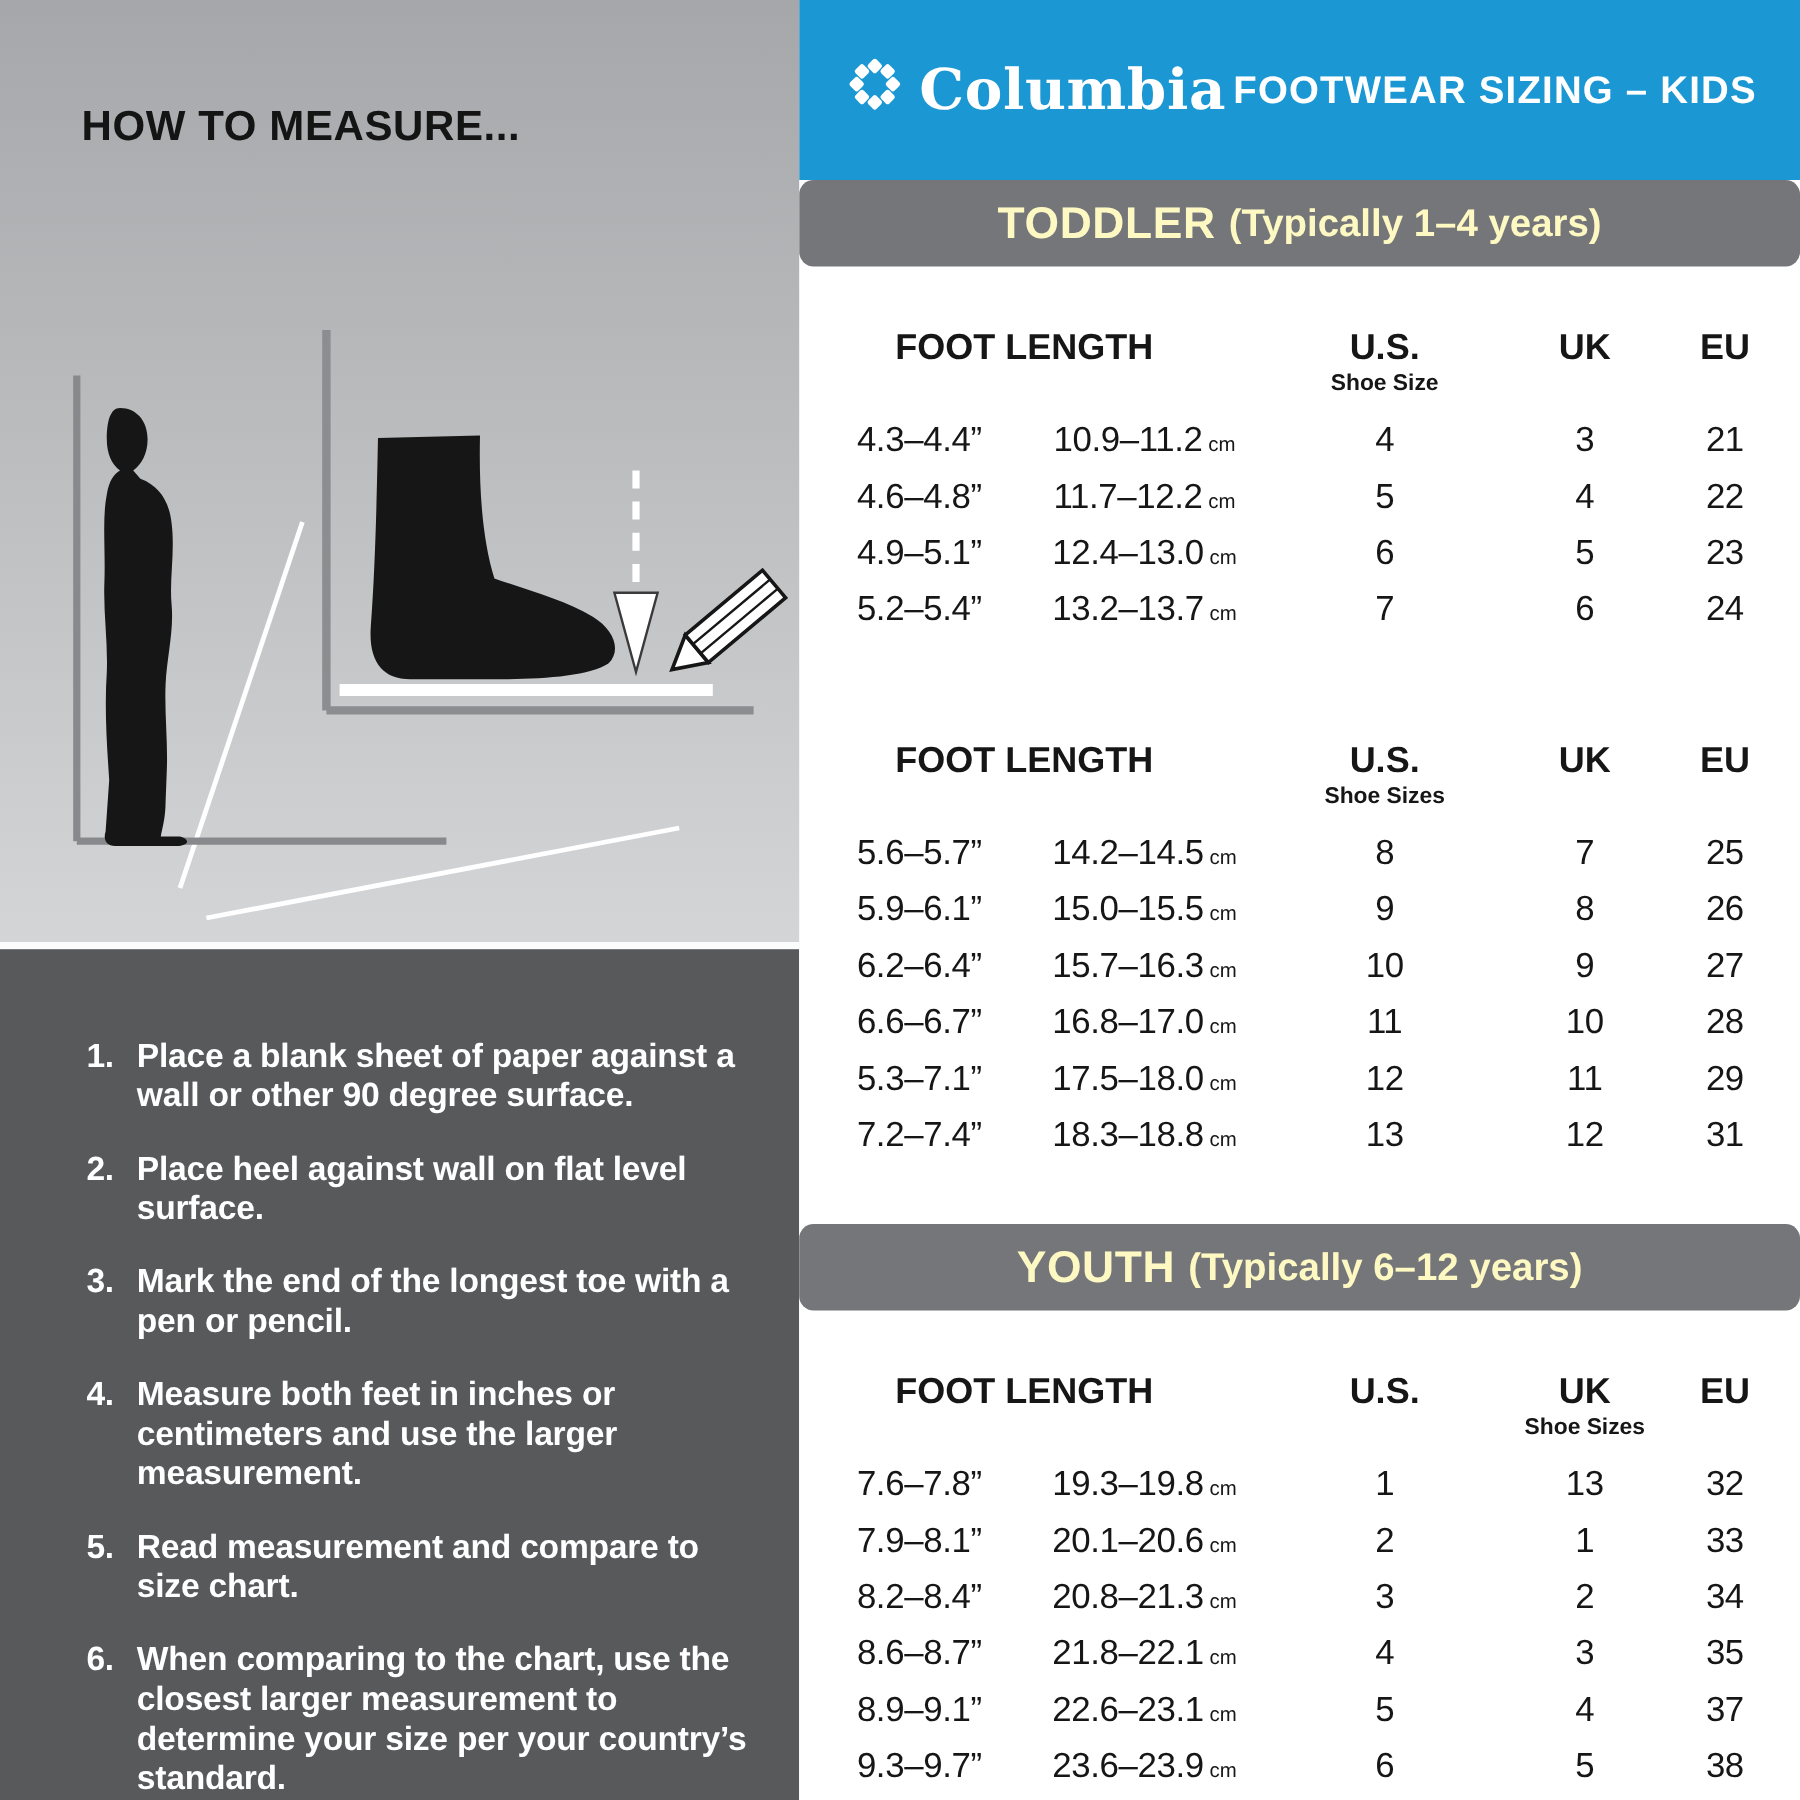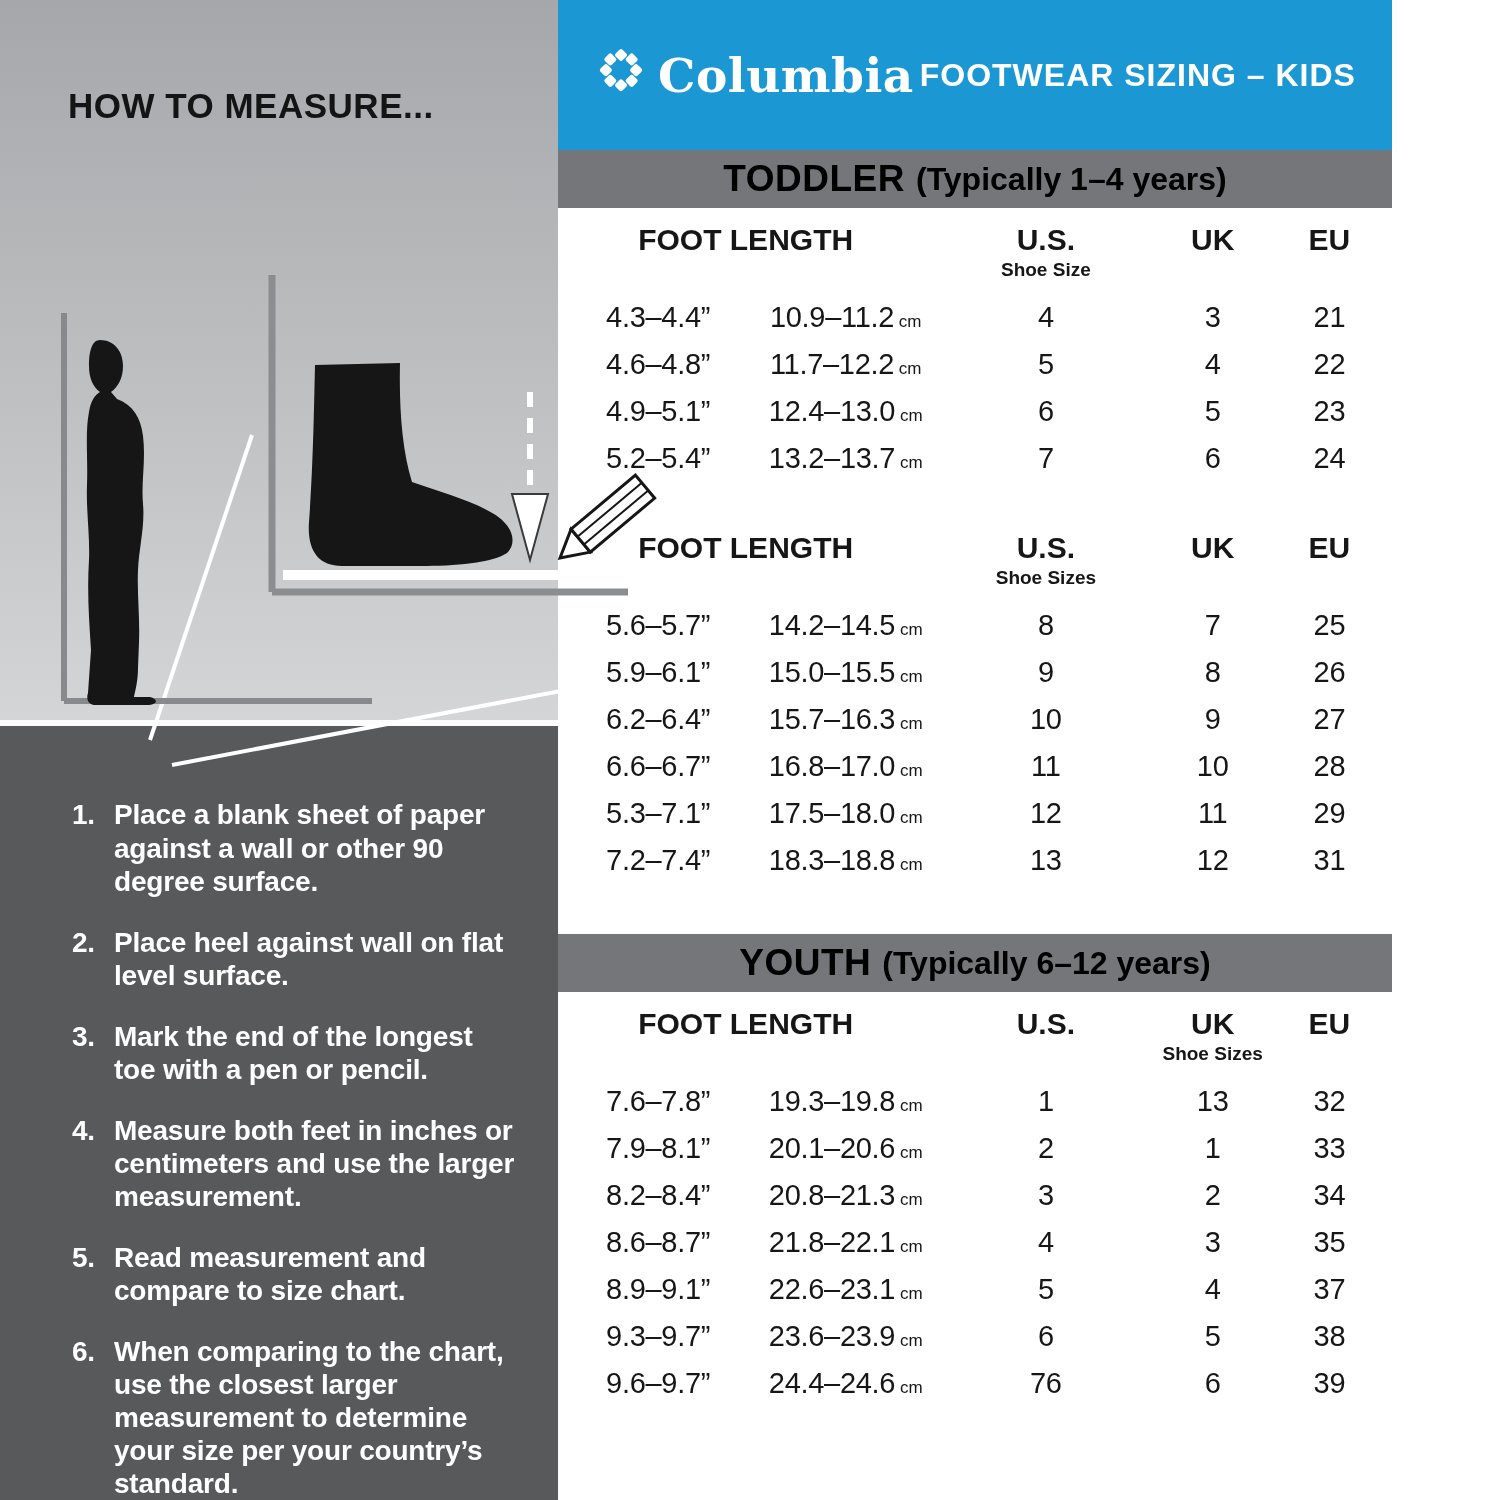--- a/index.html
+++ b/index.html
@@ -1,21 +1,21 @@
 <!DOCTYPE html>
 <html><head>
 <meta charset="utf-8">
 <style>
   html,body{margin:0;padding:0;}
   .page{
     width:1500px;height:1500px;display:flex;background:#fff;overflow:hidden;
     font-family:"Liberation Sans",sans-serif;
   }
   
-  .left-panel{width:558px;display:flex;flex-direction:column;}
+  .left-panel{width:666px;display:flex;flex-direction:column;}
   .left-top{
     height:785px;position:relative;
     background:linear-gradient(180deg,#A5A7AA 0%,#BEC0C2 55%,#D4D5D7 100%);
   }
   .how-heading{
     position:absolute;left:68px;top:86px;margin:0;
     font-size:35px;font-weight:800;letter-spacing:.5px;color:#141414;
   }
   .illus{position:absolute;left:0;top:150px;}
   .left-bottom{
@@ -33,28 +33,28 @@
     height:150px;background:#1B98D3;color:#fff;
     display:flex;flex-direction:row;align-items:center;justify-content:center;gap:6px;
   }
   .brand-row{display:flex;align-items:center;gap:10px;}
   .brand-name{
     font-family:"DejaVu Serif","Liberation Serif",serif;
     font-size:47px;font-weight:700;letter-spacing:.5px;line-height:1;
   }
   .header-title{font-size:32px;font-weight:800;letter-spacing:1px;}
   .band{
-    height:58px;background:#757679;color:#000000;
-    display:flex;align-items:center;justify-content:center;gap:11px;
+    height:72px;background:#757679;color:#fef9c3;
+    display:flex;align-items:center;justify-content:center;gap:11px;border-radius:12px;
   }
   .band-title{font-size:37px;font-weight:800;letter-spacing:.5px;}
   .band-sub{font-size:32px;font-weight:700;}
   .thead,.trow{display:grid;grid-template-columns:24% 21% 27% 13% 15%;}
   .thead{margin-top:16px;}
-  .th{text-align:center;color:#161616;font-weight:800;font-size:30px;line-height:32px;}
+  .th{text-align:center;color:#161616;font-weight:800;font-size:30px;line-height:32px;margin-top:36px;}
   .th.foot{grid-column:1/3;}
   .th .sub{display:block;font-size:19px;font-weight:700;margin-top:2px;line-height:24px;min-height:24px;}
   .rows{margin-top:12px;margin-bottom:50px;}
   .trow{height:47px;align-items:center;}
   .cell{text-align:center;font-size:29px;color:#161616;white-space:nowrap;letter-spacing:-.3px;}
   .cell .unit{font-size:17px;letter-spacing:0;}
 </style>
 </head>
 <body>
 

